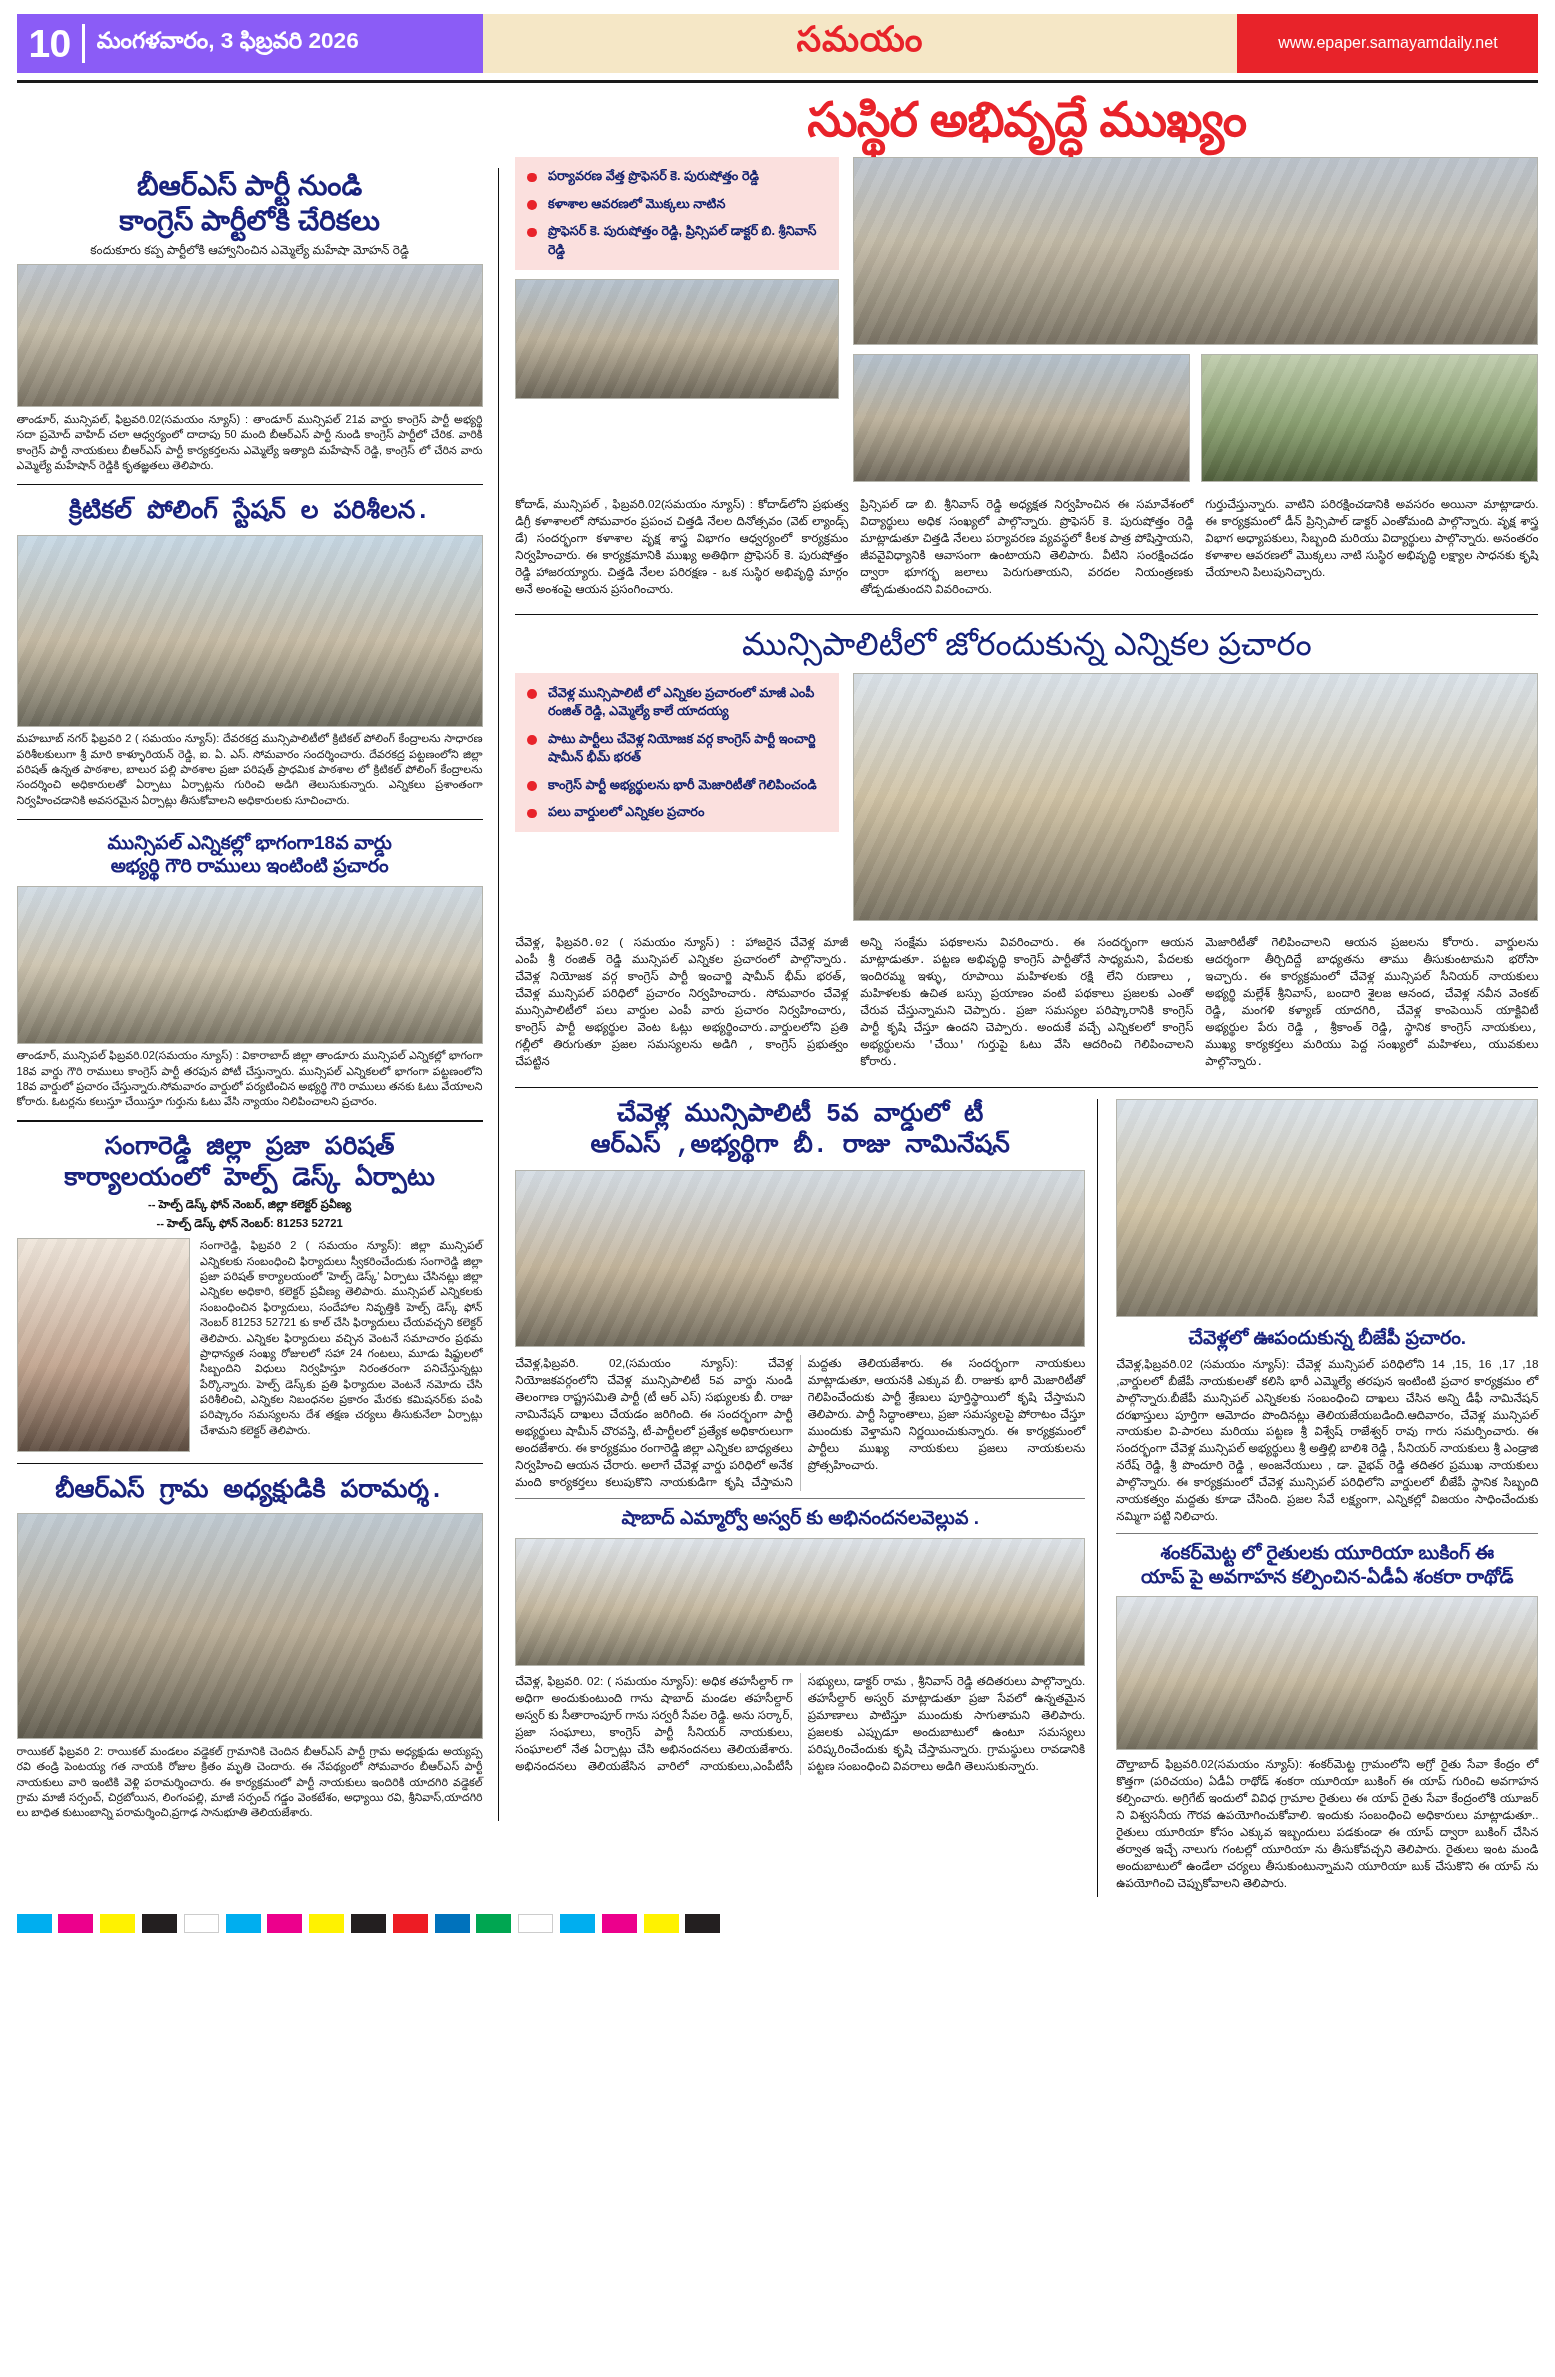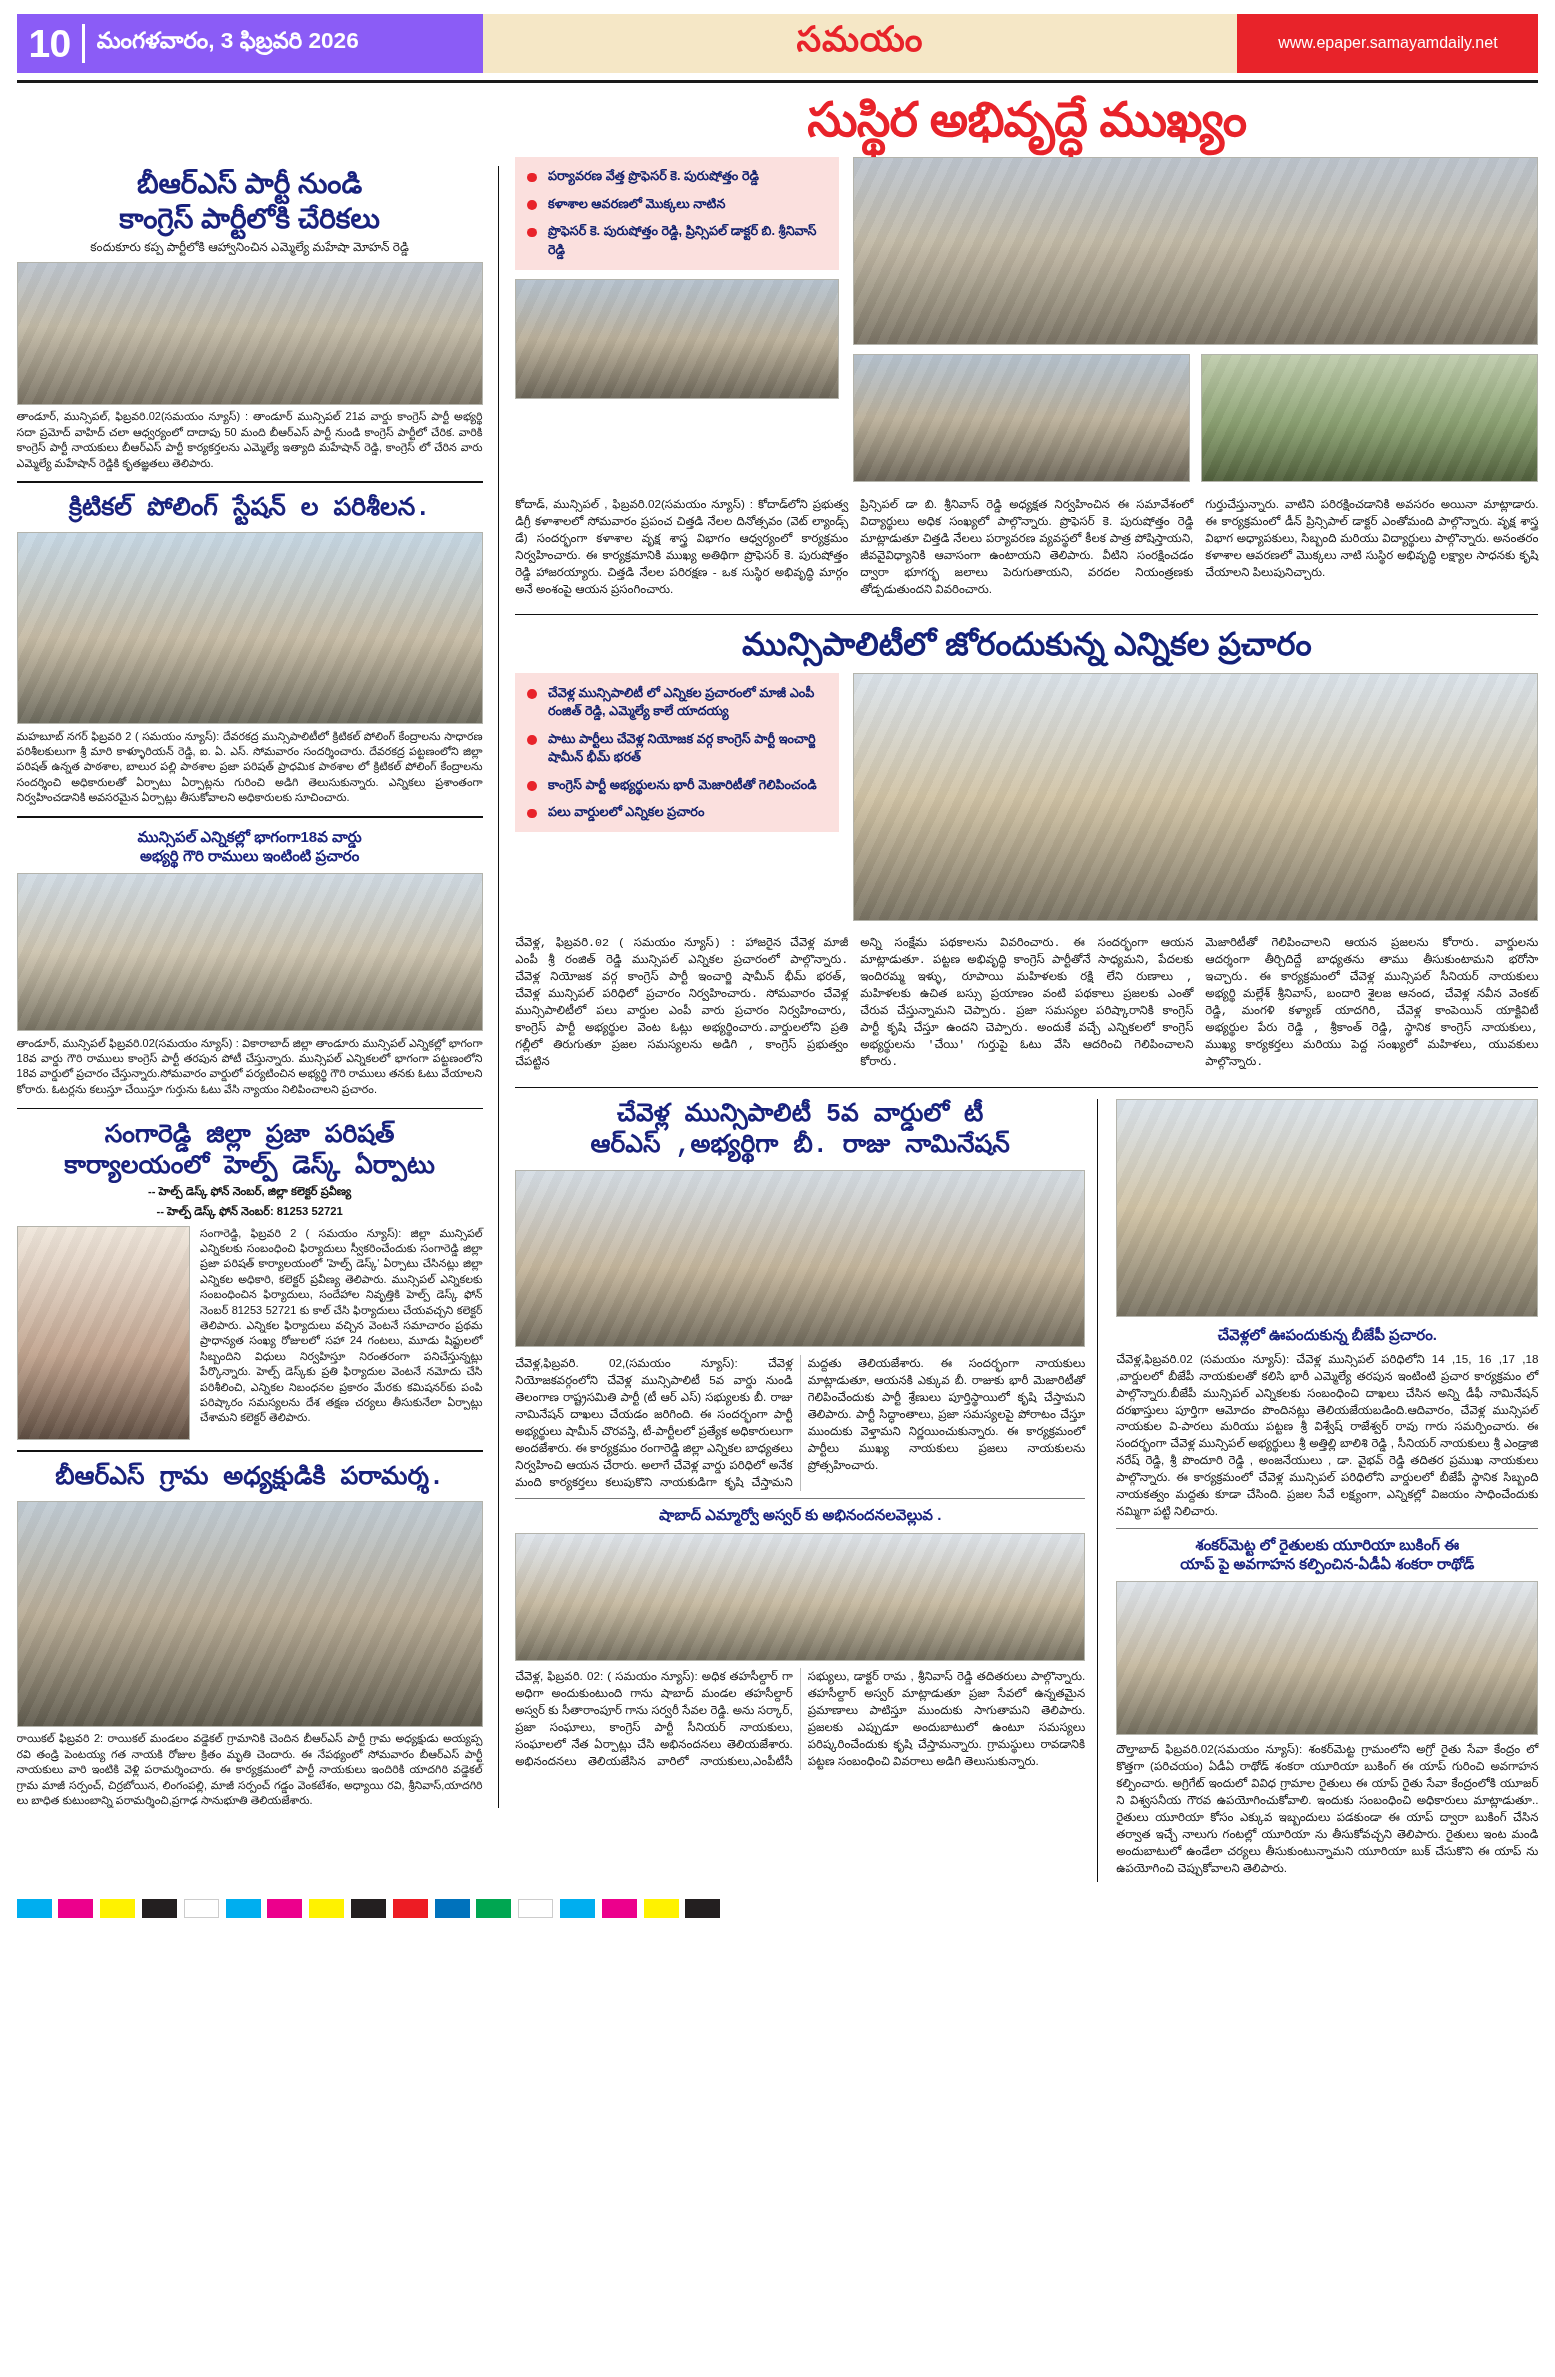--- a/index.html
+++ b/index.html
@@ -100,21 +100,21 @@
 
   
   .headline {
     font-weight: bold;
     color: #1a237e;
     text-align: center;
     line-height: 1.25;
   }
   .hl-size-1 { font-size: 28px; }
   .hl-size-2 { font-size: 25px; font-family: Liberation Mono, monospace; }
-  .hl-size-3 { font-size: 15px; }
+  .hl-size-3 { font-size: 19px; }
 
   .subhead {
     text-align: center;
     font-size: 12px;
     color: #222;
     margin: 4.5px 0 6px 0;
     line-height: 1.3;
   }
   .byline {
     text-align: center;
@@ -205,21 +205,21 @@
     font-size: 48px;
     font-weight: bold;
     color: #e8232a;
     text-align: center;
     line-height: 1.1;
     letter-spacing: -0.8px;
     margin: 1.5px 0 10.5px 0;
   }
   .banner-hl2 {
     font-size: 32px;
-    font-weight: bold;
+    font-weight: normal;
     color: #15227a;
     text-align: center;
     line-height: 1.15;
     margin: 3px 0 10.5px 0;
   }
 
   .two-col { display:flex; gap:13.5px; }
   .three-col { display:flex; gap:12px; }
 
   .txt-2col {

